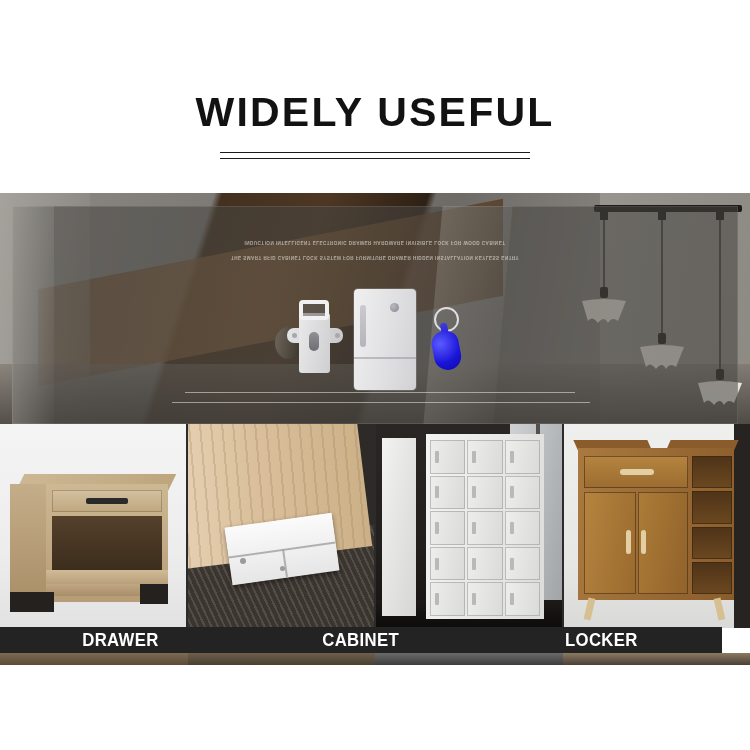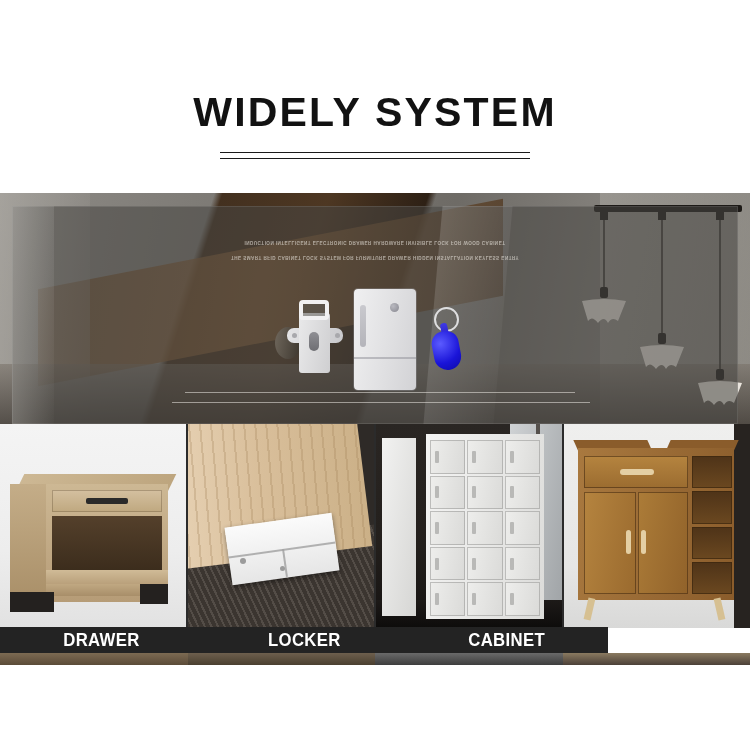--- a/index.html
+++ b/index.html
@@ -364,21 +364,21 @@
   .t4-shelves{position:absolute; left:128px; top:32px; width:40px; height:138px; display:flex; flex-direction:column; gap:3px; }
   .t4-shelf { flex:1; background:linear-gradient(180deg,#4e3318,#6b4820); box-shadow: inset 0 0 0 1px rgba(60,38,14,.7); }
   .t4-legL  { position:absolute; left:22px; top:174px; width:7px; height:22px; background:#d6c092; transform: rotate(13deg); }
   .t4-legR  { position:absolute; left:152px;top:174px; width:7px; height:22px; background:#d6c092; transform: rotate(-13deg); }
 
   
   .label-bar {
     position: absolute;
     left: 0;
     top: 627px;
-    width: 608px;
+    width: 722px;
     height: 26px;
     background: #232323;
     display: flex;
     z-index: 5;
   }
   .label-cell {
     flex: 1 1 0;
     display: flex;
     align-items: center;
     justify-content: center;
@@ -407,21 +407,21 @@
   .us2 { flex:1; background: linear-gradient(180deg,#6d5f4d,#4a3f30); }
   .us3 { flex:1; background: linear-gradient(180deg,#6a6a6a,#3d3d3d); }
   .us4 { flex:1; background: linear-gradient(180deg,#8a7a60,#4b4038); }
 </style>
 </head>
 <body>
 
 <div class="page">
 
   <div class="title-block">
-    <div class="title-text">WIDELY SYSTEM</div>
+    <div class="title-text">WIDELY USEFUL</div>
     <div class="title-rule"></div>
   </div>
 
   <div class="hero">
     <div class="hero-bg"></div>
     <div class="hero-wood-slab"></div>
     <div class="hero-wall-right"></div>
     <div class="hero-panel-left"></div>
     <div class="hero-floor"></div>
 
@@ -558,20 +558,20 @@
     <div class="us2"></div>
     <div class="us3"></div>
     <div class="us4"></div>
   </div>
 
   <div class="label-bar">
     <div class="label-cell">
       <span class="label-text">DRAWER</span>
     </div>
     <div class="label-cell">
+      <span class="label-text">CABINET</span>
+    </div>
+    <div class="label-cell">
       <span class="label-text">LOCKER</span>
     </div>
-    <div class="label-cell">
-      <span class="label-text">CABINET</span>
-    </div>
   </div>
 
 </div>
 
 </body></html>

